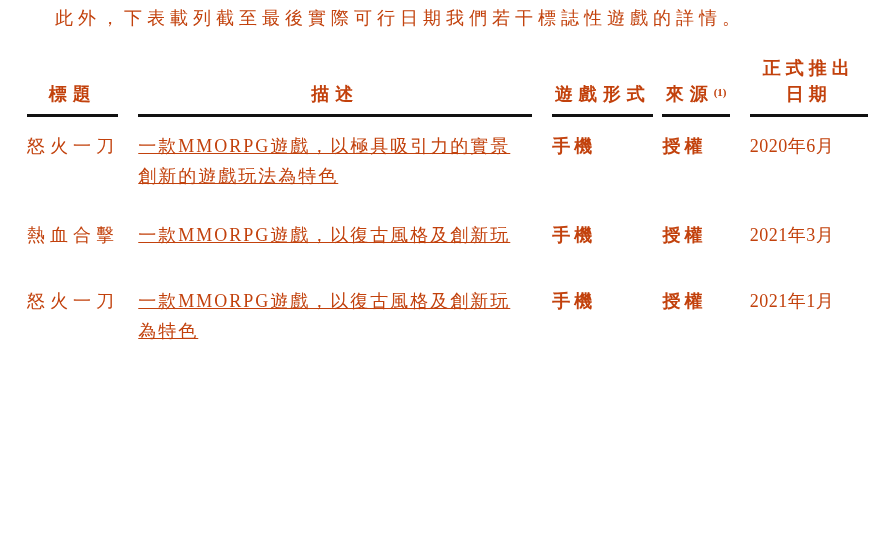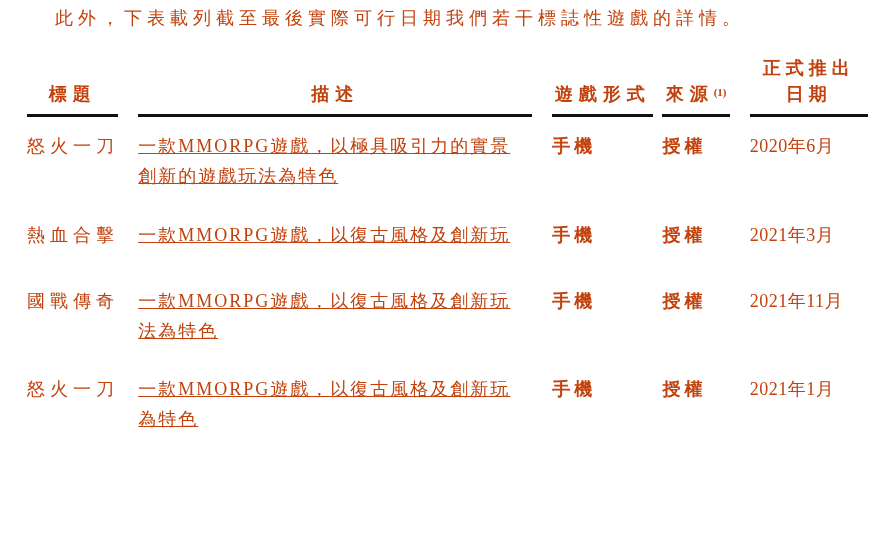--- a/index.html
+++ b/index.html
@@ -120,30 +120,20 @@
       <tr class="gap-lg">
         <td class="c1">熱血合擊</td>
         <td class="c2">
           <span class="dline">一款MMORPG遊戲，以復古風格及創新玩</span>
         </td>
         <td class="c3">手機</td>
         <td class="c4"><span>授權</span><sup></sup></td>
         <td class="c5">2021年3月</td>
       </tr>
 
-      <tr class="gap-md">
-        <td class="c1">國戰傳奇</td>
-        <td class="c2">
-          <span class="dline">一款MMORPG遊戲，以復古風格及創新玩</span>
-          <span class="dline">法為特色</span>
-        </td>
-        <td class="c3">手機</td>
-        <td class="c4"><span>授權</span><sup></sup></td>
-        <td class="c5">2021年11月</td>
-      </tr>
 
       <tr>
         <td class="c1">怒火一刀</td>
         <td class="c2">
           <span class="dline">一款MMORPG遊戲，以復古風格及創新玩</span>
           <span class="dline">為特色</span>
         </td>
         <td class="c3">手機</td>
         <td class="c4"><span>授權</span><sup></sup></td>
         <td class="c5">2021年1月</td>

